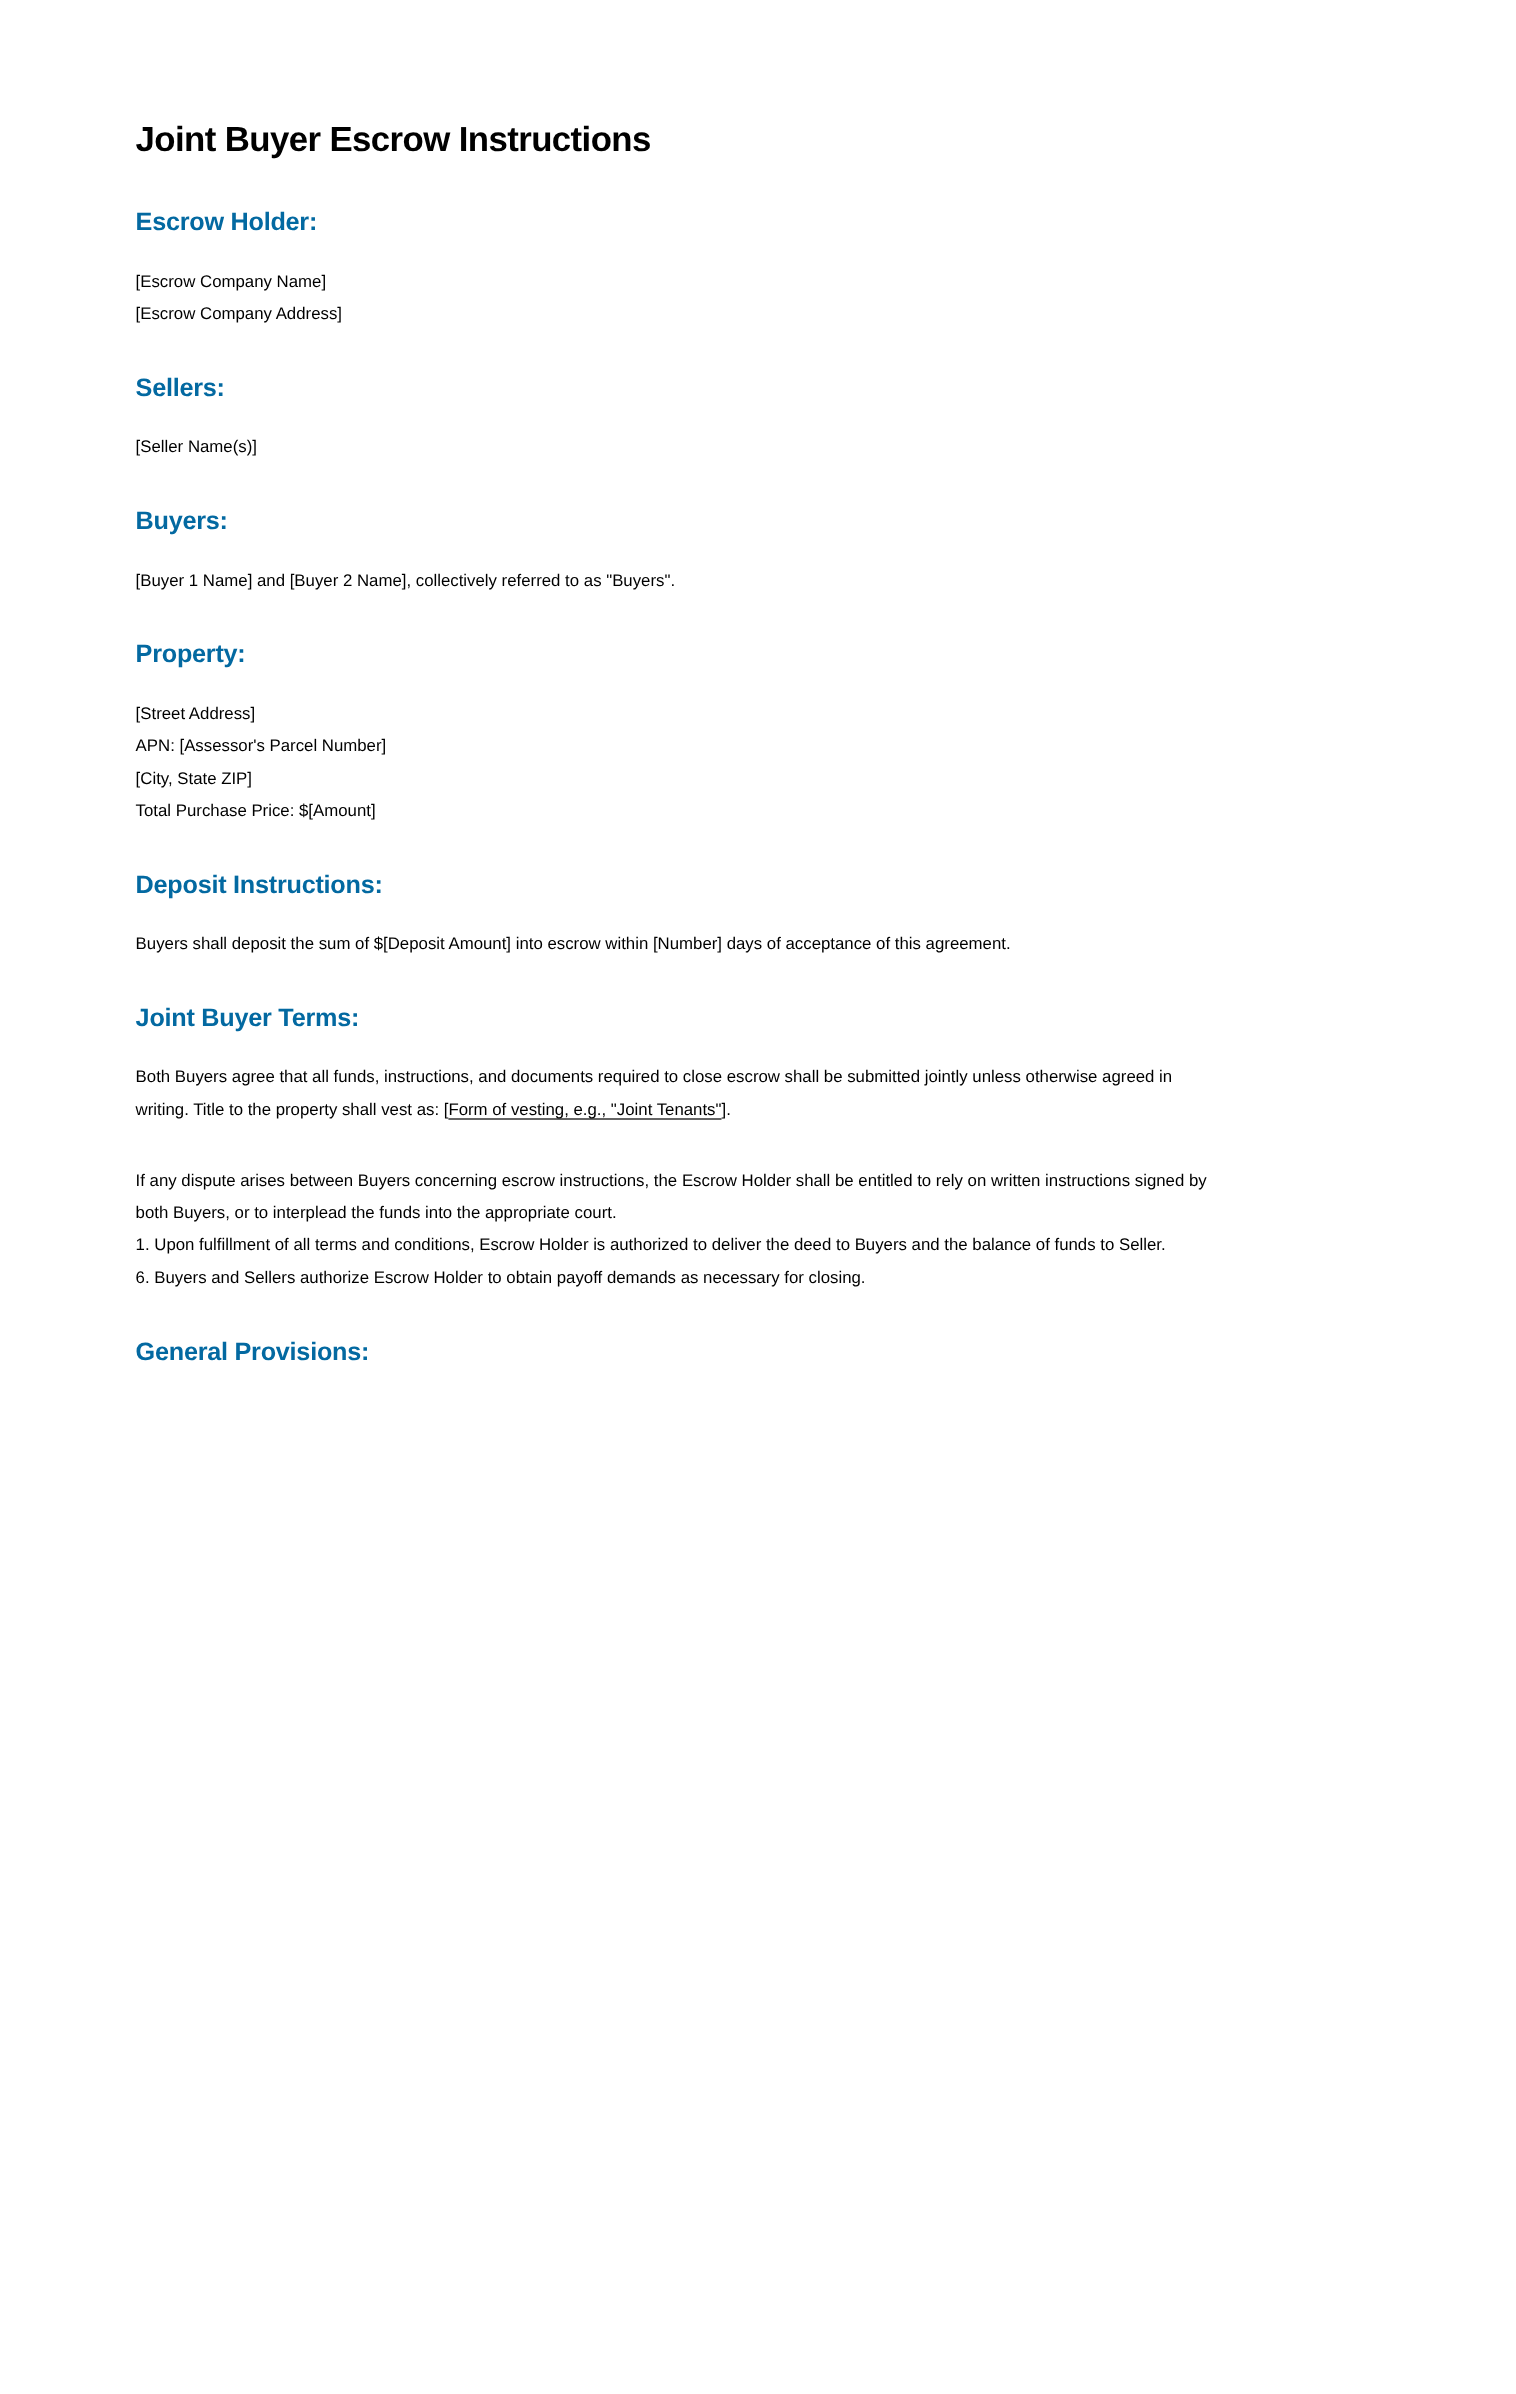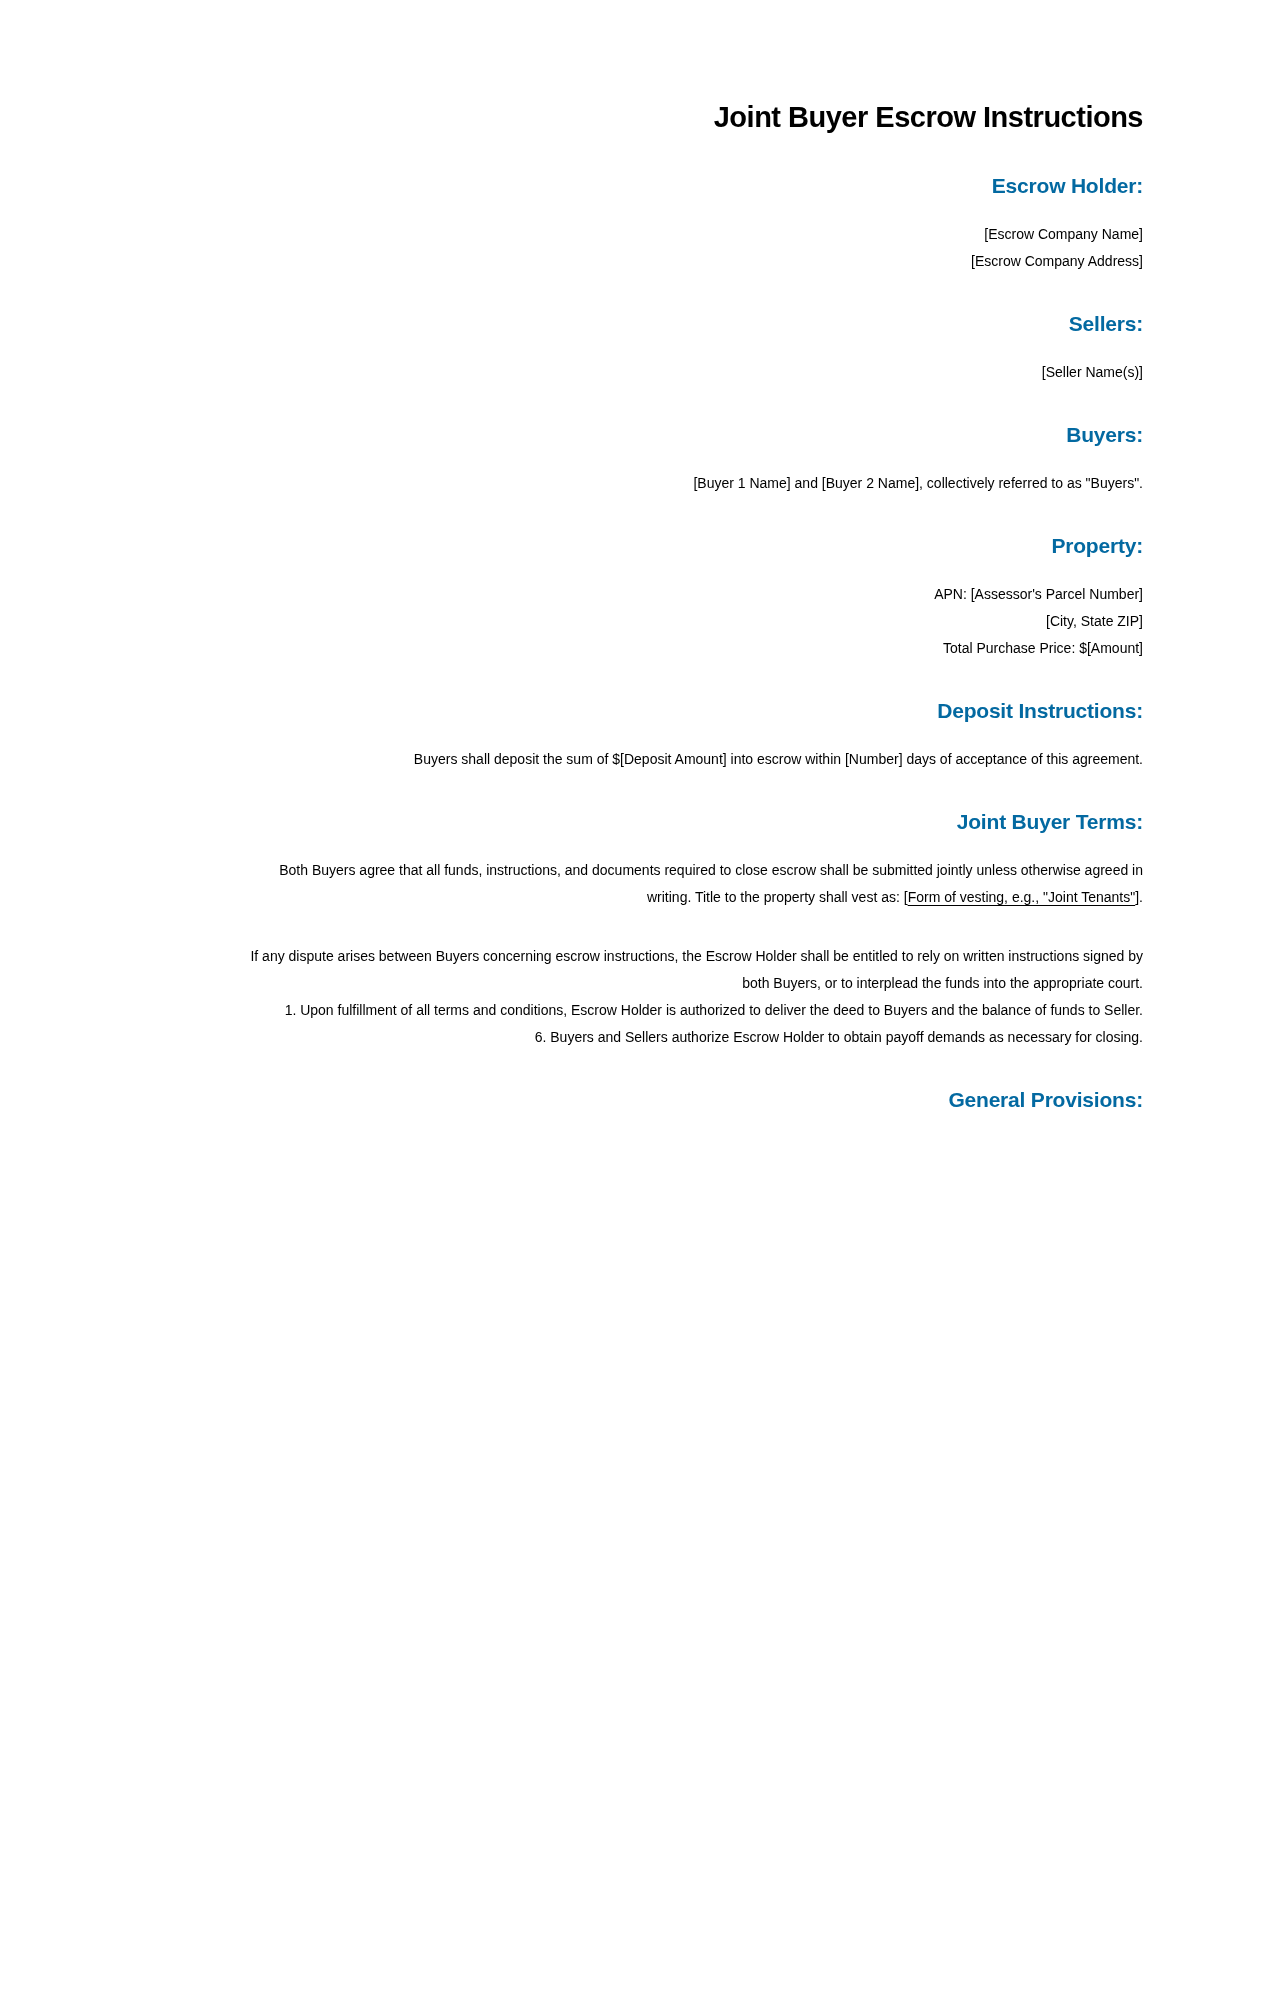--- a/index.html
+++ b/index.html
@@ -4,21 +4,20 @@
 <style>
   html, body { margin: 0; padding: 0; background: #ffffff; }
   .doc {
     position: relative;
     width: 1263px;
     height: 1571px;
     background: #ffffff;
     overflow: hidden;
     color: #000000;
     font-family: "Liberation Sans", sans-serif;
-    text-align: right;
   }
   .clip {
     box-sizing: border-box;
     height: 1313px;
     overflow: hidden;
     padding: 97px 120px 0 113px;
   }
   .doc-title {
     font-size: 29px;
     line-height: 40px;
@@ -59,20 +58,21 @@
     <div class="body-text">[Escrow Company Name]</div>
     <div class="body-text">[Escrow Company Address]</div>
 
     <h2 class="section-heading">Sellers:</h2>
     <div class="body-text">[Seller Name(s)]</div>
 
     <h2 class="section-heading">Buyers:</h2>
     <p class="body-text">[Buyer 1 Name] and [Buyer 2 Name], collectively referred to as "Buyers".</p>
 
     <h2 class="section-heading">Property:</h2>
+    <div class="body-text">[Street Address]</div>
     <div class="body-text">APN: [Assessor's Parcel Number]</div>
     <div class="body-text">[City, State ZIP]</div>
 
     <p class="body-text">Total Purchase Price: $[Amount]</p>
 
     <h2 class="section-heading">Deposit Instructions:</h2>
     <p class="body-text">Buyers shall deposit the sum of $[Deposit Amount] into escrow within [Number] days of acceptance of this agreement.</p>
 
     <h2 class="section-heading">Joint Buyer Terms:</h2>
     <p class="body-text para-gap"><span>Both Buyers agree that all funds, instructions, and documents required to close escrow shall be submitted jointly unless otherwise agreed in

